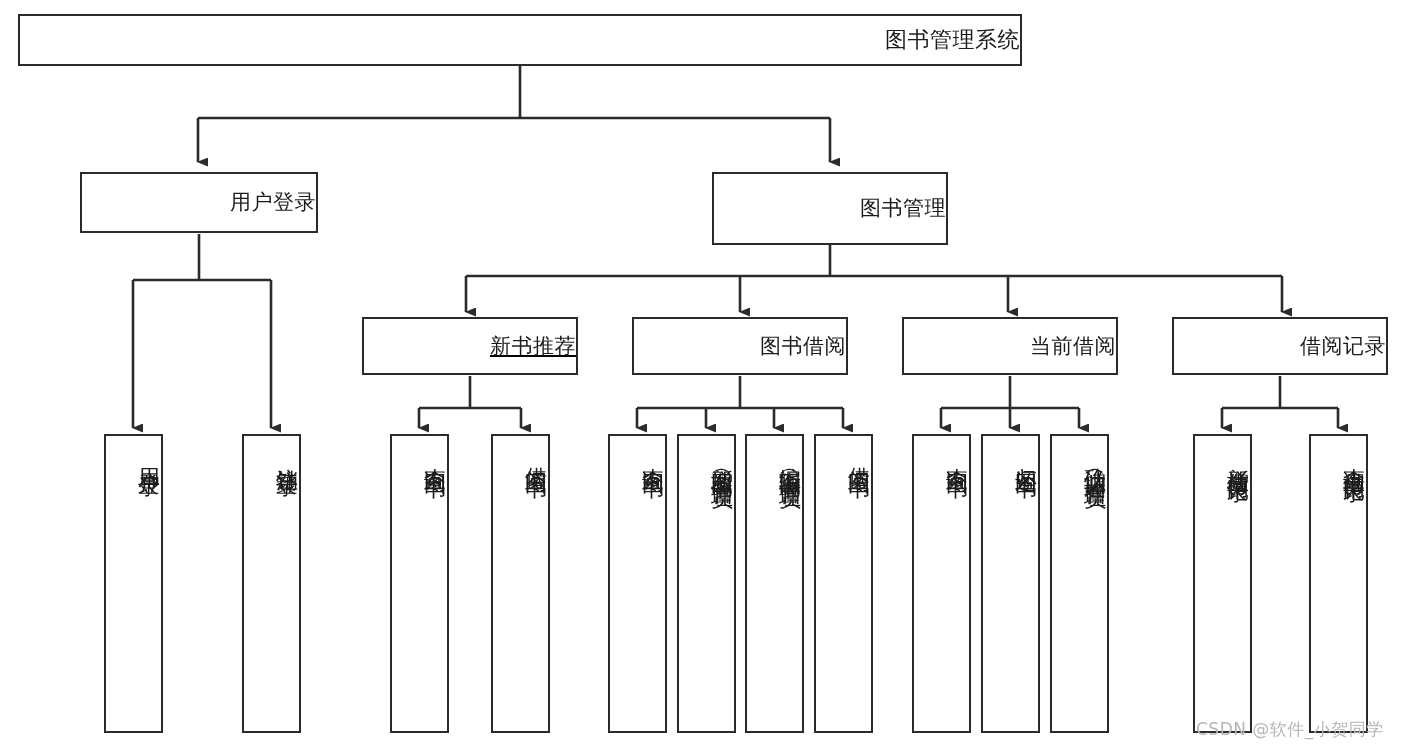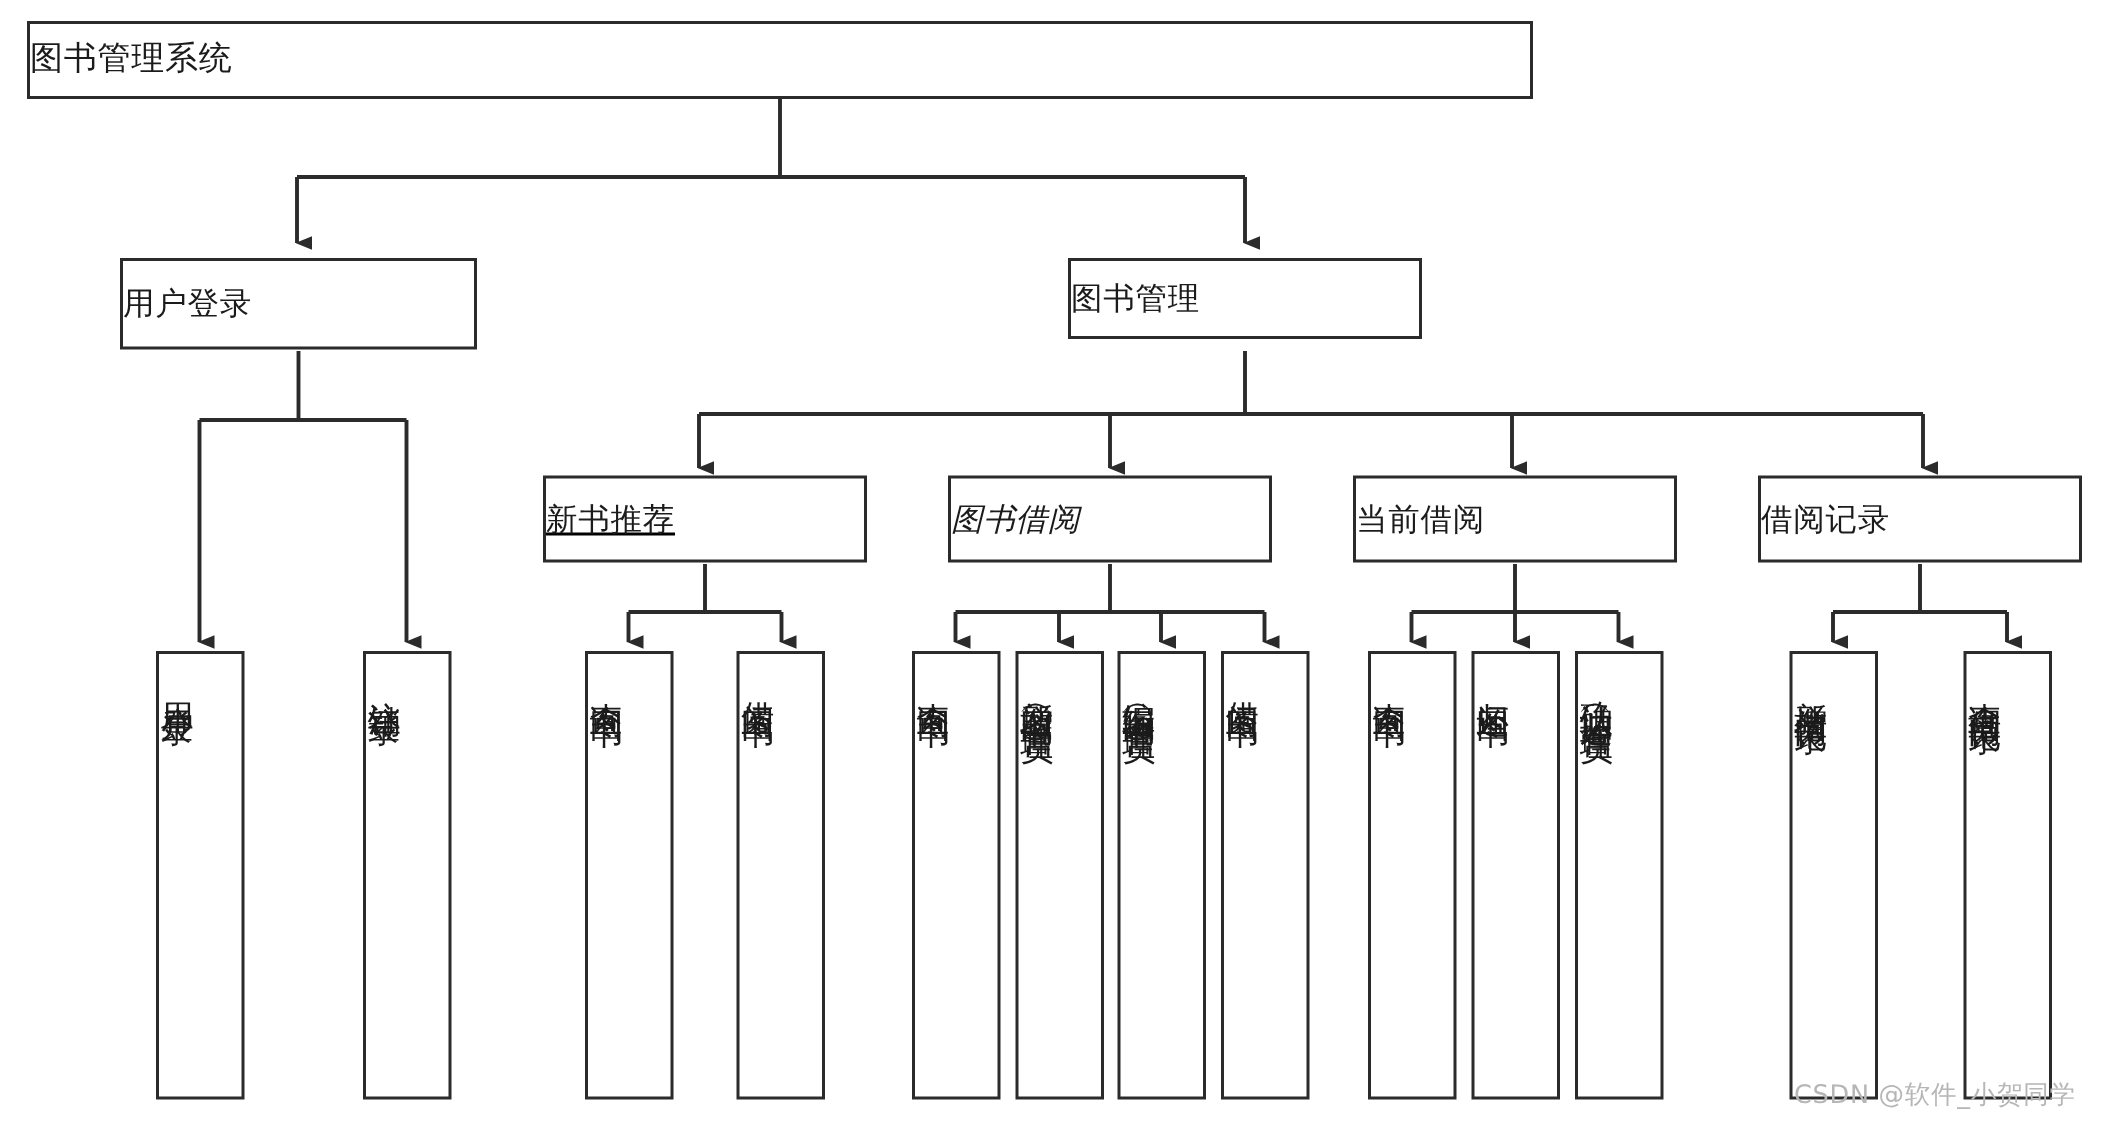--- a/index.html
+++ b/index.html
@@ -25,21 +25,21 @@
     width: 1405px;
     height: 747px;
   }
   .node {
     position: absolute;
     box-sizing: border-box;
     background: #ffffff;
     border: 2.2px solid #2b2b2b;
     display: flex;
     align-items: center;
-    justify-content: flex-start;
+    justify-content: flex-end;
     z-index: 2;
   }
   .node .label {
     color: #1b1b1b;
     letter-spacing: 0.5px;
     line-height: 1.18;
     text-align: center;
     white-space: nowrap;
   }
   .node.root .label { font-size: 22px; }
@@ -123,28 +123,28 @@
     </g>
   </svg>
 
   <div class="node root" style="left:18px; top:14px; width:1004px; height:52px;">
     <span class="label">图书管理系统</span>
   </div>
 
   <div class="node lvl2" style="left:80px; top:172px; width:238px; height:61px;">
     <span class="label">用户登录</span>
   </div>
-  <div class="node lvl2" style="left:712px; top:172px; width:236px; height:54px;">
+  <div class="node lvl2" style="left:712px; top:172px; width:236px; height:73px;">
     <span class="label">图书管理</span>
   </div>
 
   <div class="node lvl3" style="left:362px; top:317px; width:216px; height:58px;text-decoration:underline;">
     <span class="label">新书推荐</span>
   </div>
-  <div class="node lvl3" style="left:632px; top:317px; width:216px; height:58px;font-style:italic;">
+  <div class="node lvl3" style="left:632px; top:317px; width:216px; height:58px;">
     <span class="label">图书借阅</span>
   </div>
   <div class="node lvl3" style="left:902px; top:317px; width:216px; height:58px;">
     <span class="label">当前借阅</span>
   </div>
   <div class="node lvl3" style="left:1172px; top:317px; width:216px; height:58px;">
     <span class="label">借阅记录</span>
   </div>
 
   <div class="node leaf" style="left:104px; top:434px; width:59px; height:299px;">

